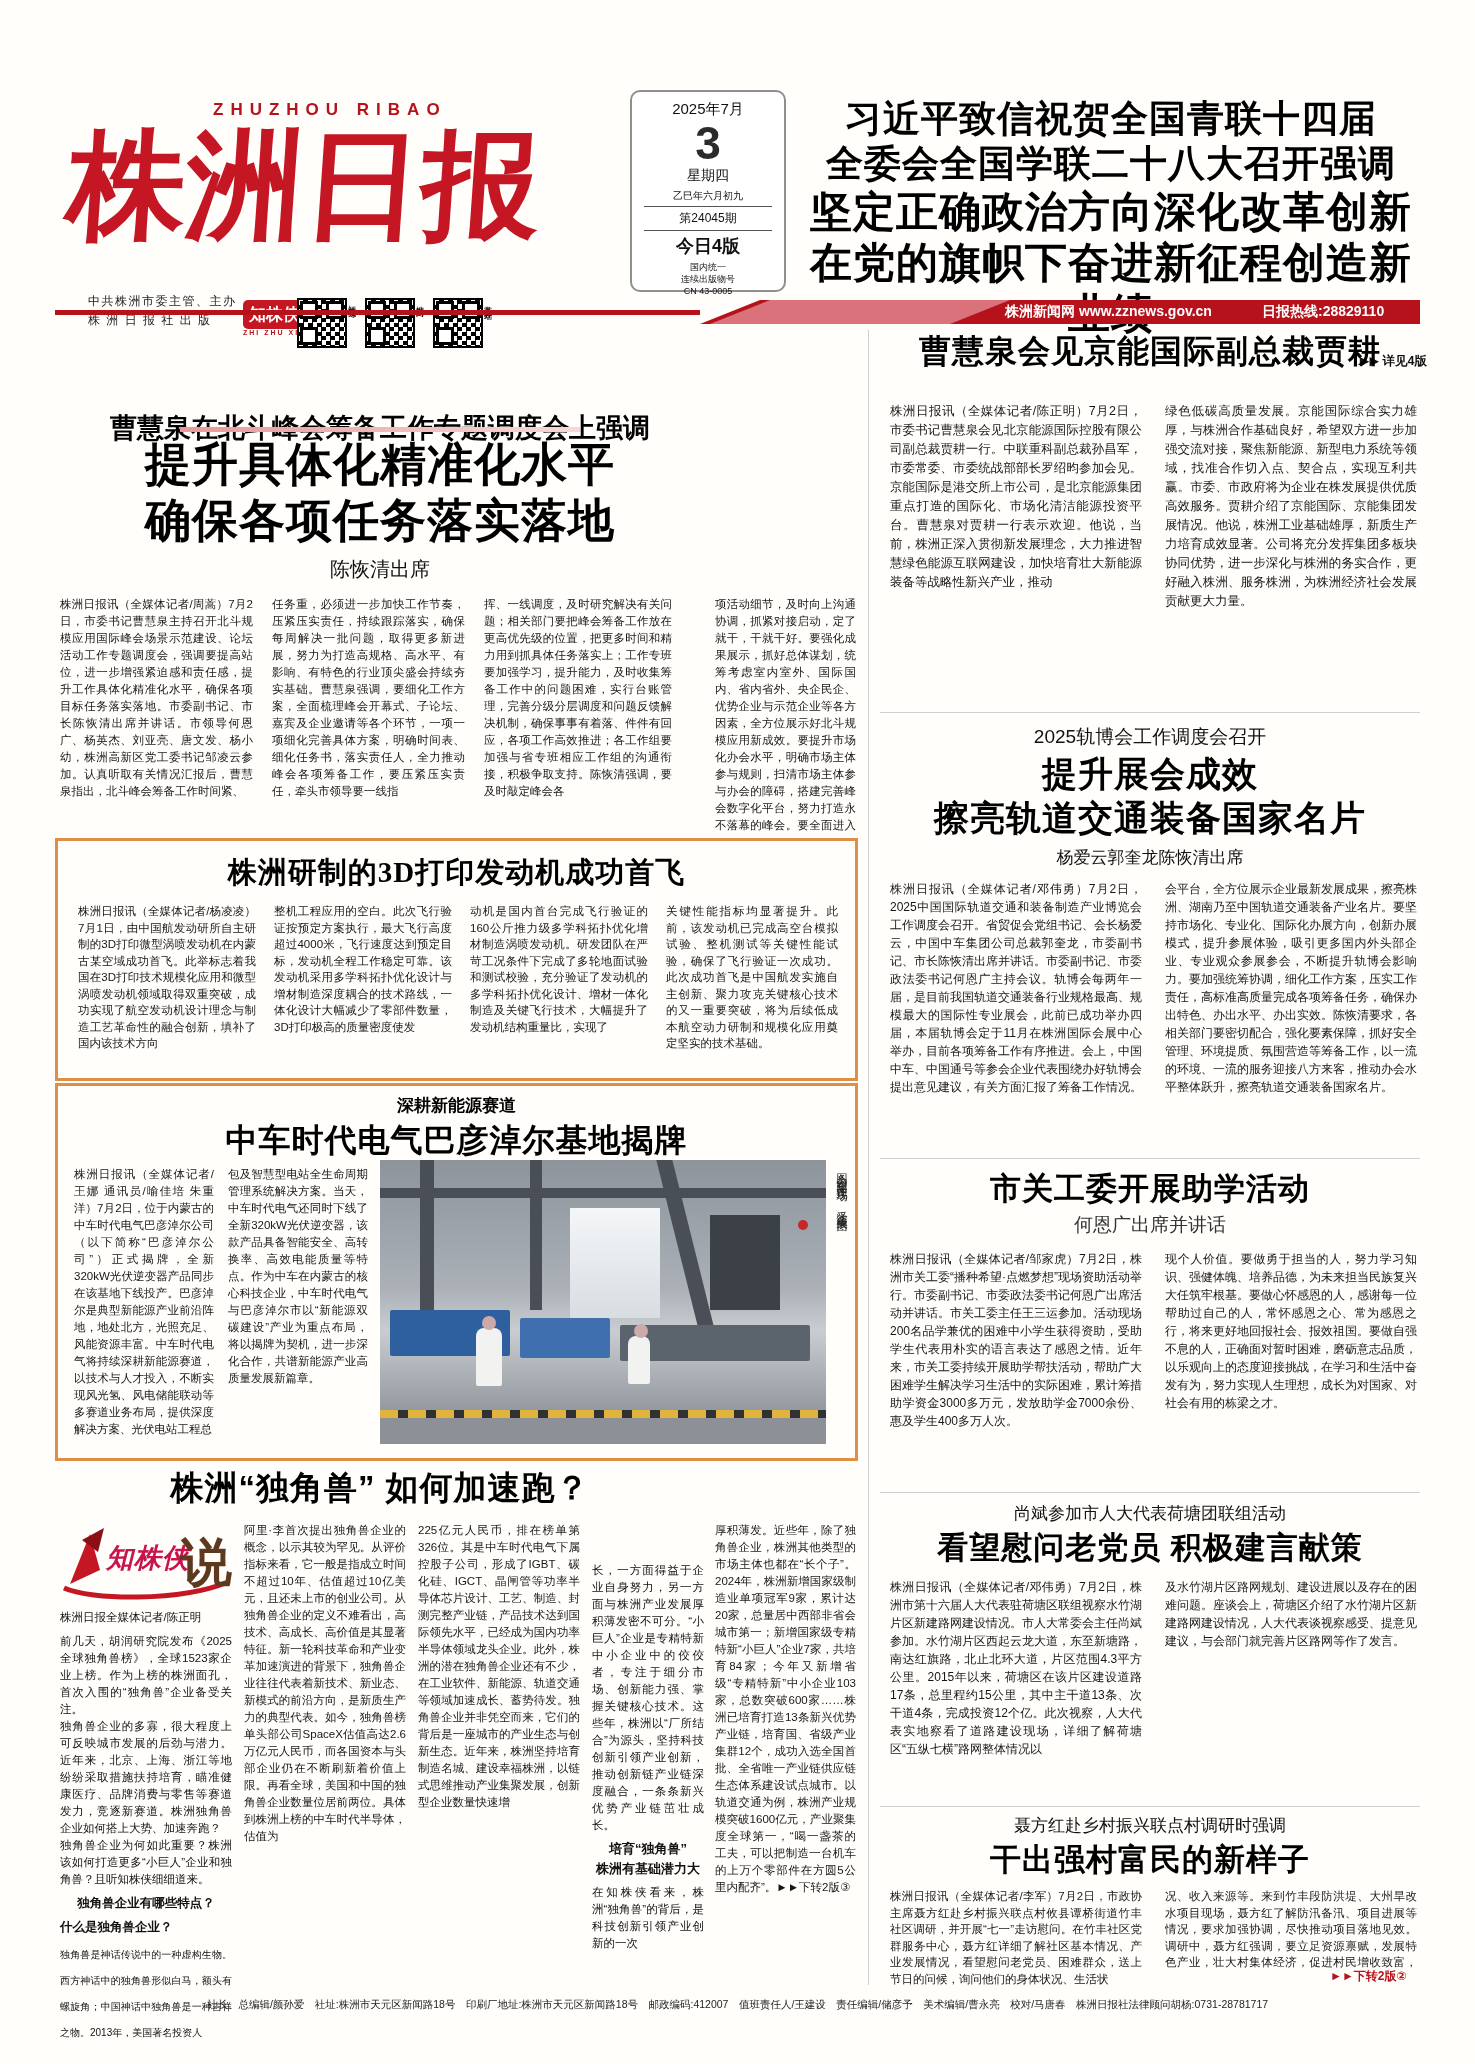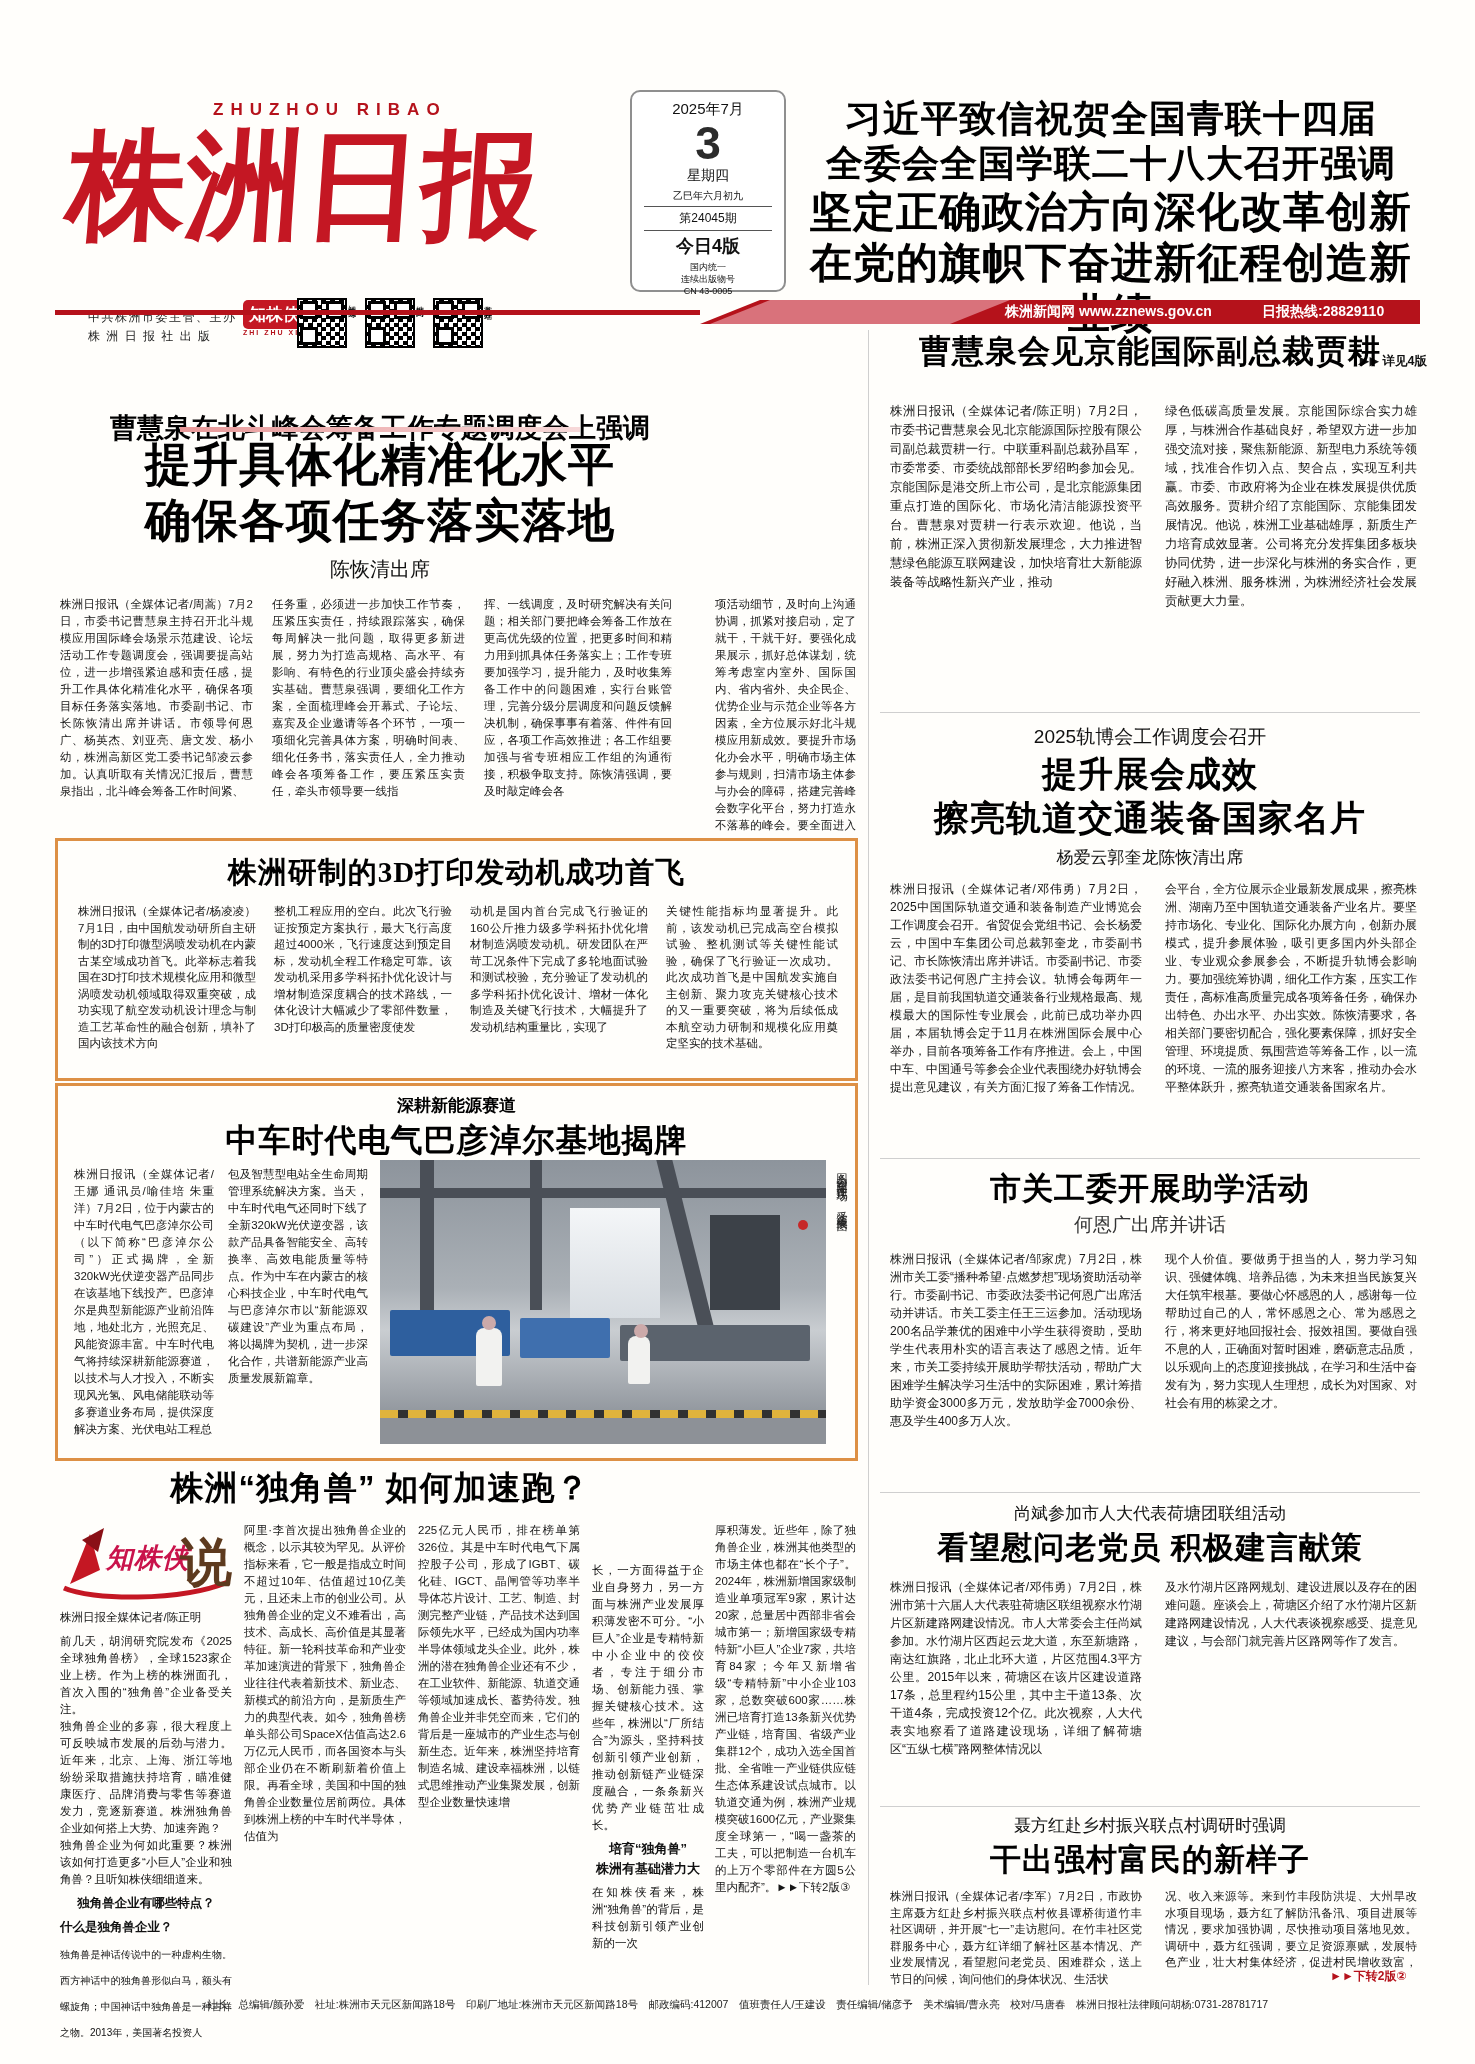--- a/index.html
+++ b/index.html
@@ -55,21 +55,21 @@
   .more b{color:#b5121b;}
 </style>
 </head>
 <body>
 
 <div class="page">
 
   <div class="abs mast-en" style="left:213px;top:100px;">ZHUZHOU  RIBAO</div>
   <div class="abs mast-cn" style="left:68px;top:112px;width:560px;">株洲日报</div>
 
-  <div class="abs pub" style="left:88px;top:308px;width:160px;">
+  <div class="abs pub" style="left:88px;top:292px;width:160px;">
     <div>中共株洲市委主管、主办</div>
     <div>株 洲 日 报 社 出 版</div>
   </div>
 
   <div class="abs" style="left:243px;top:300px;width:120px;">
     <span class="vlogo-box">知株侠</span><span class="vlogo-vp">视频</span>
     <div class="vlogo-sub">ZHI ZHU XIA VIDEO</div>
   </div>
 
   <div class="qr" style="left:297px;top:298px;">

